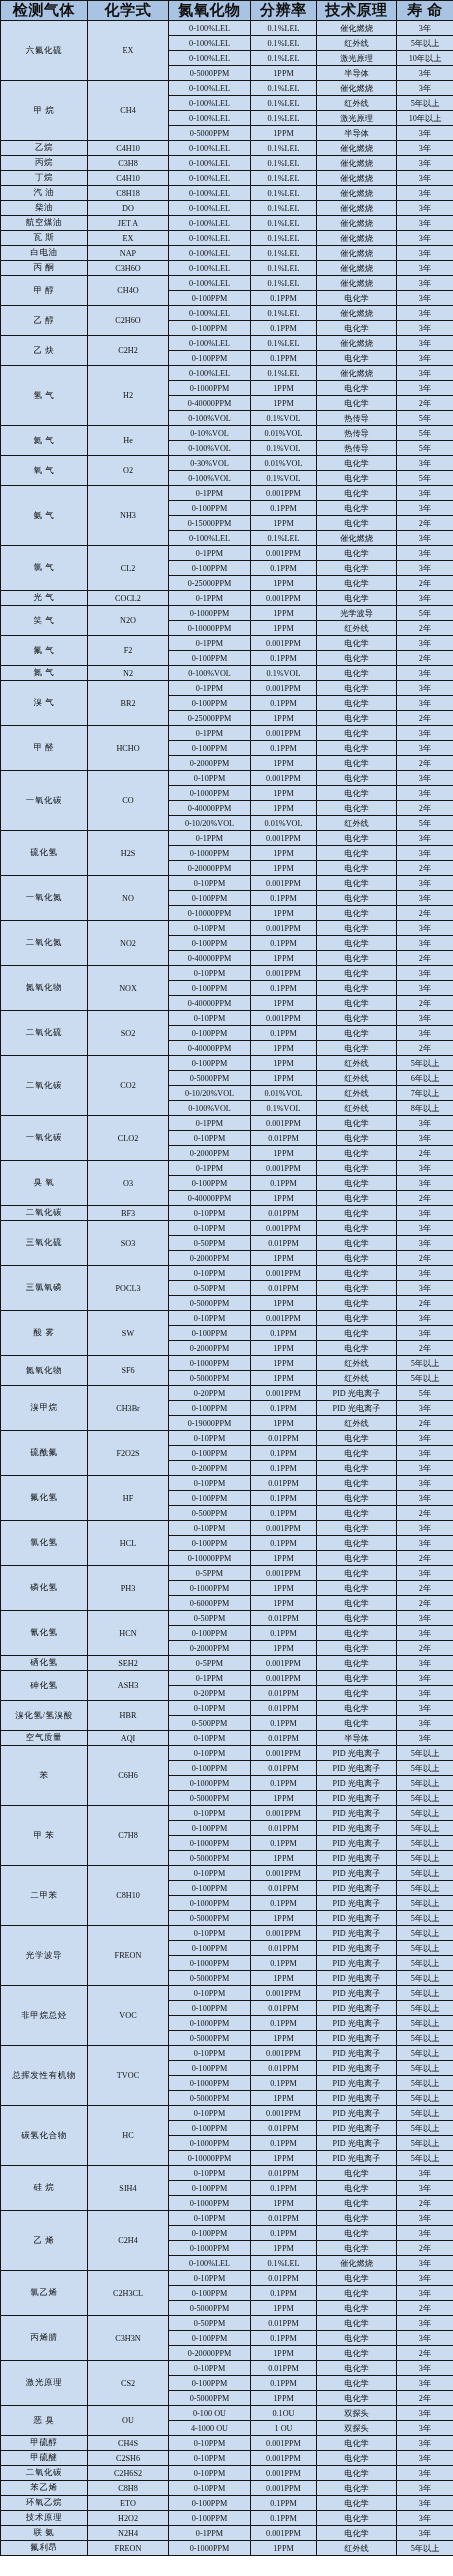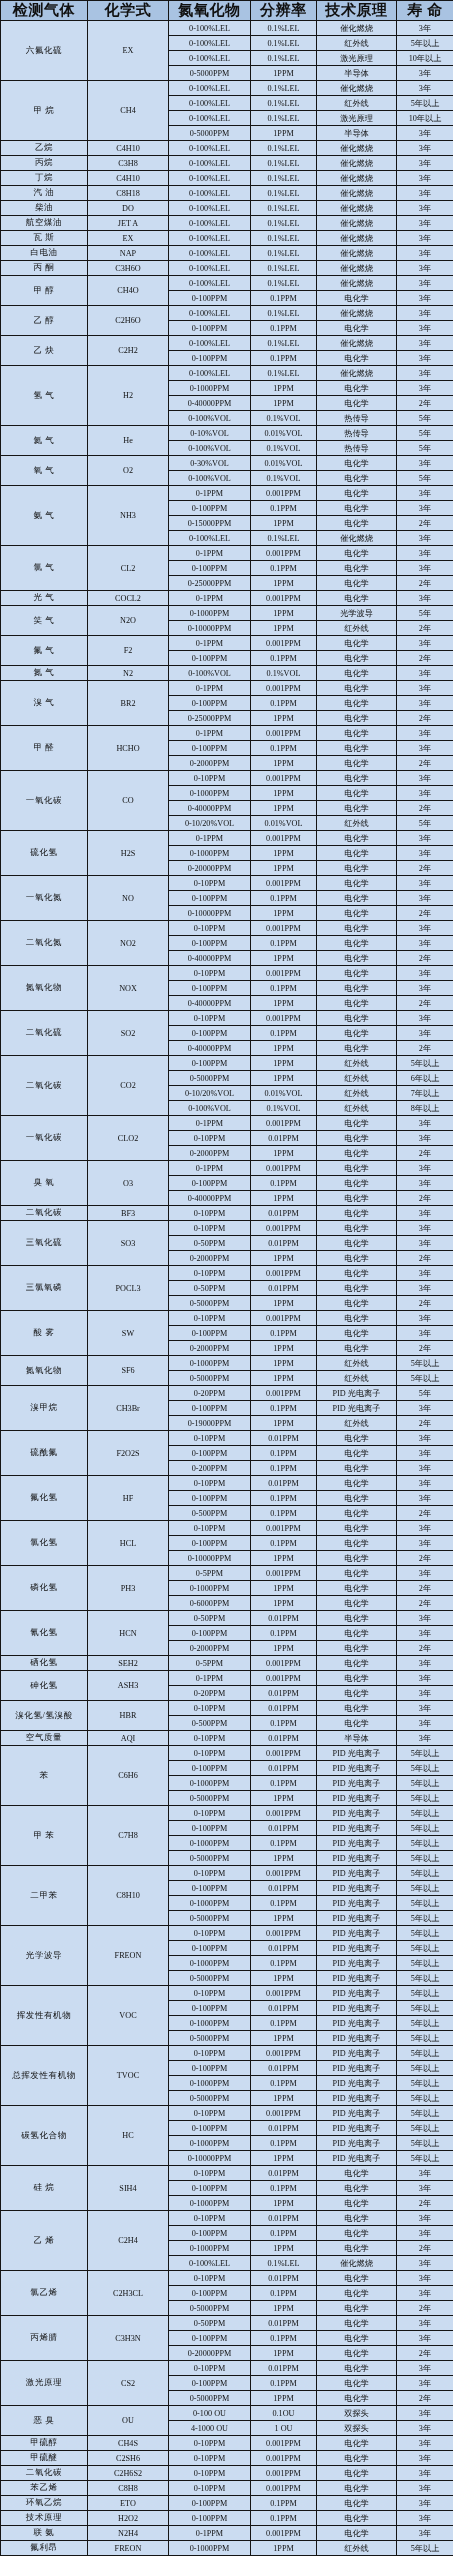--- a/index.html
+++ b/index.html
@@ -952,21 +952,21 @@
           <td data-name="principle-cell">PID 光电离子</td>
           <td data-name="lifespan-cell">5年以上</td>
         </tr>
         <tr data-name="table-row">
           <td data-name="range-cell">0-5000PPM</td>
           <td data-name="resolution-cell">1PPM</td>
           <td data-name="principle-cell">PID 光电离子</td>
           <td data-name="lifespan-cell">5年以上</td>
         </tr>
         <tr data-name="table-row" class="group-start">
-          <td data-name="gas-name-cell" rowspan="4">挥发性有机物</td>
+          <td data-name="gas-name-cell" rowspan="4">非甲烷总烃</td>
           <td data-name="formula-cell" rowspan="4">VOC</td>
           <td data-name="range-cell">0-10PPM</td>
           <td data-name="resolution-cell">0.001PPM</td>
           <td data-name="principle-cell">PID 光电离子</td>
           <td data-name="lifespan-cell">5年以上</td>
         </tr>
         <tr data-name="table-row">
           <td data-name="range-cell">0-100PPM</td>
           <td data-name="resolution-cell">0.01PPM</td>
           <td data-name="principle-cell">PID 光电离子</td>

